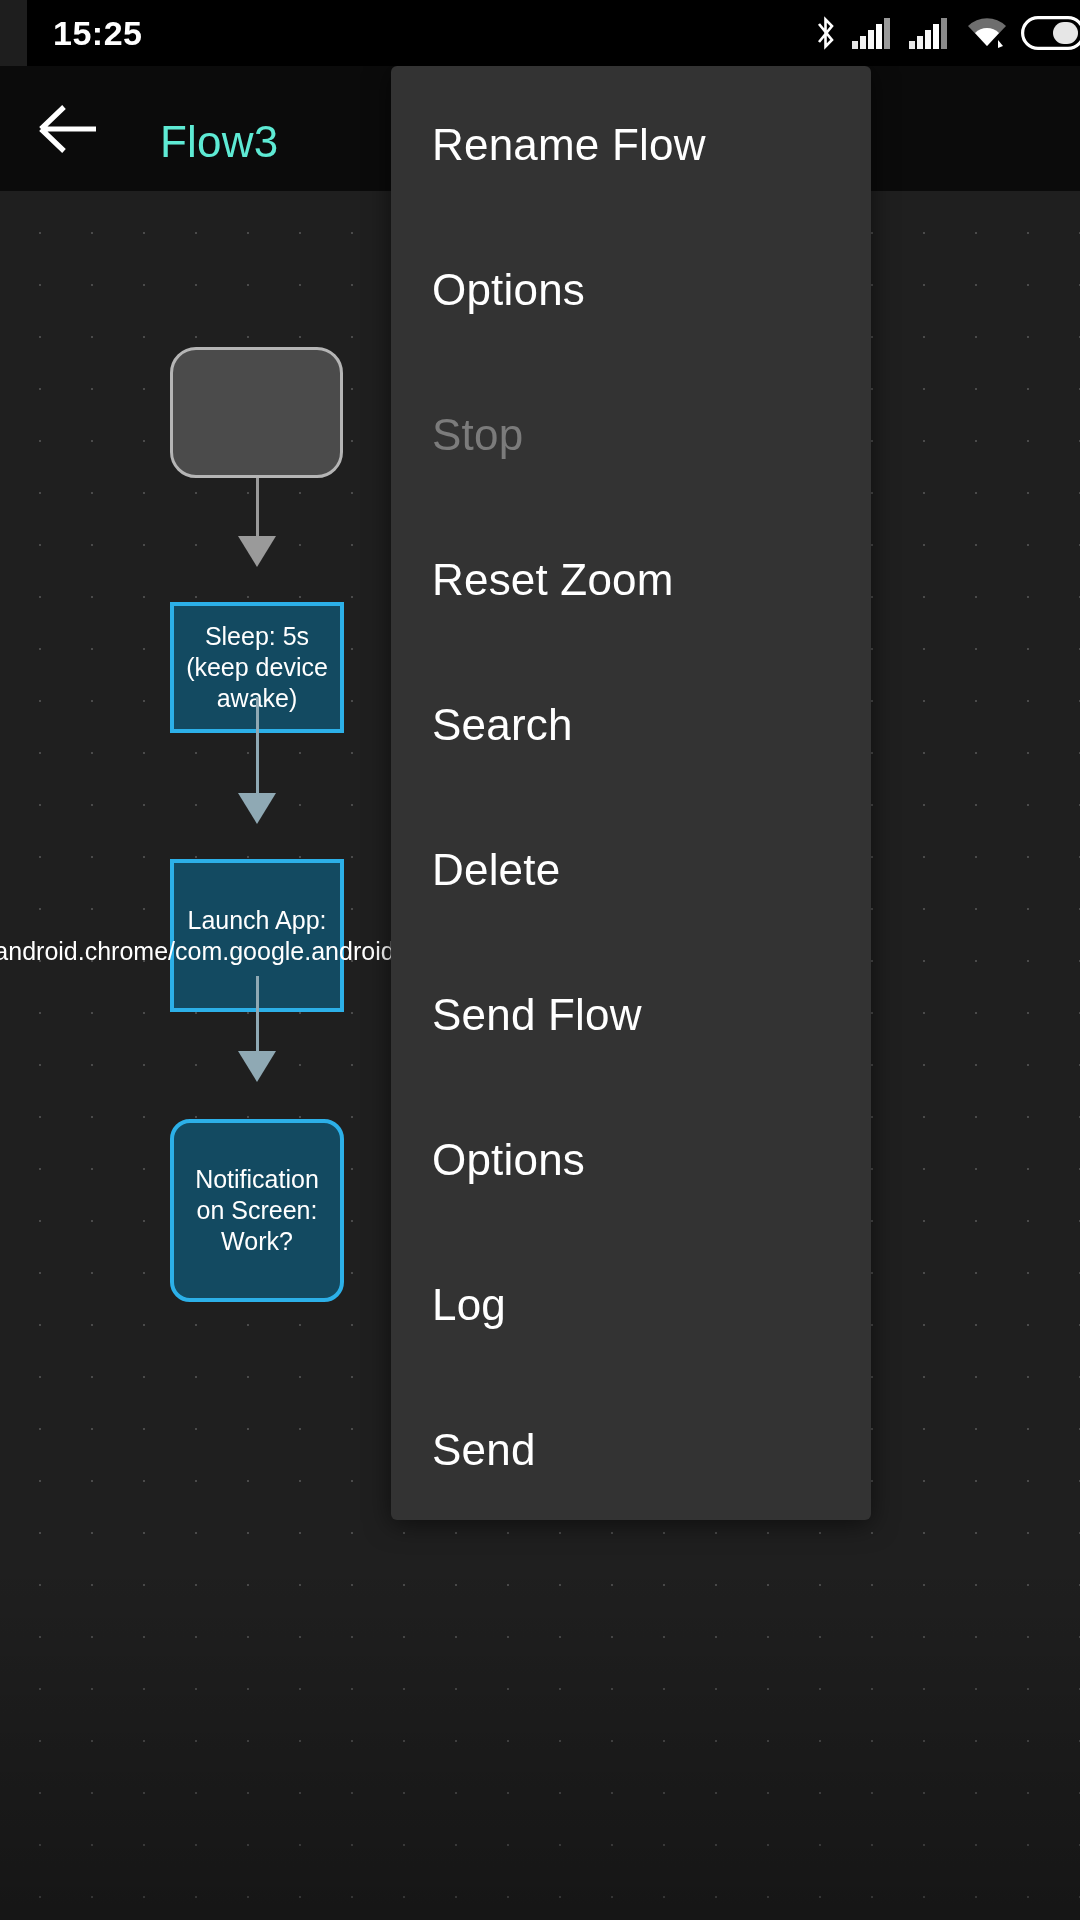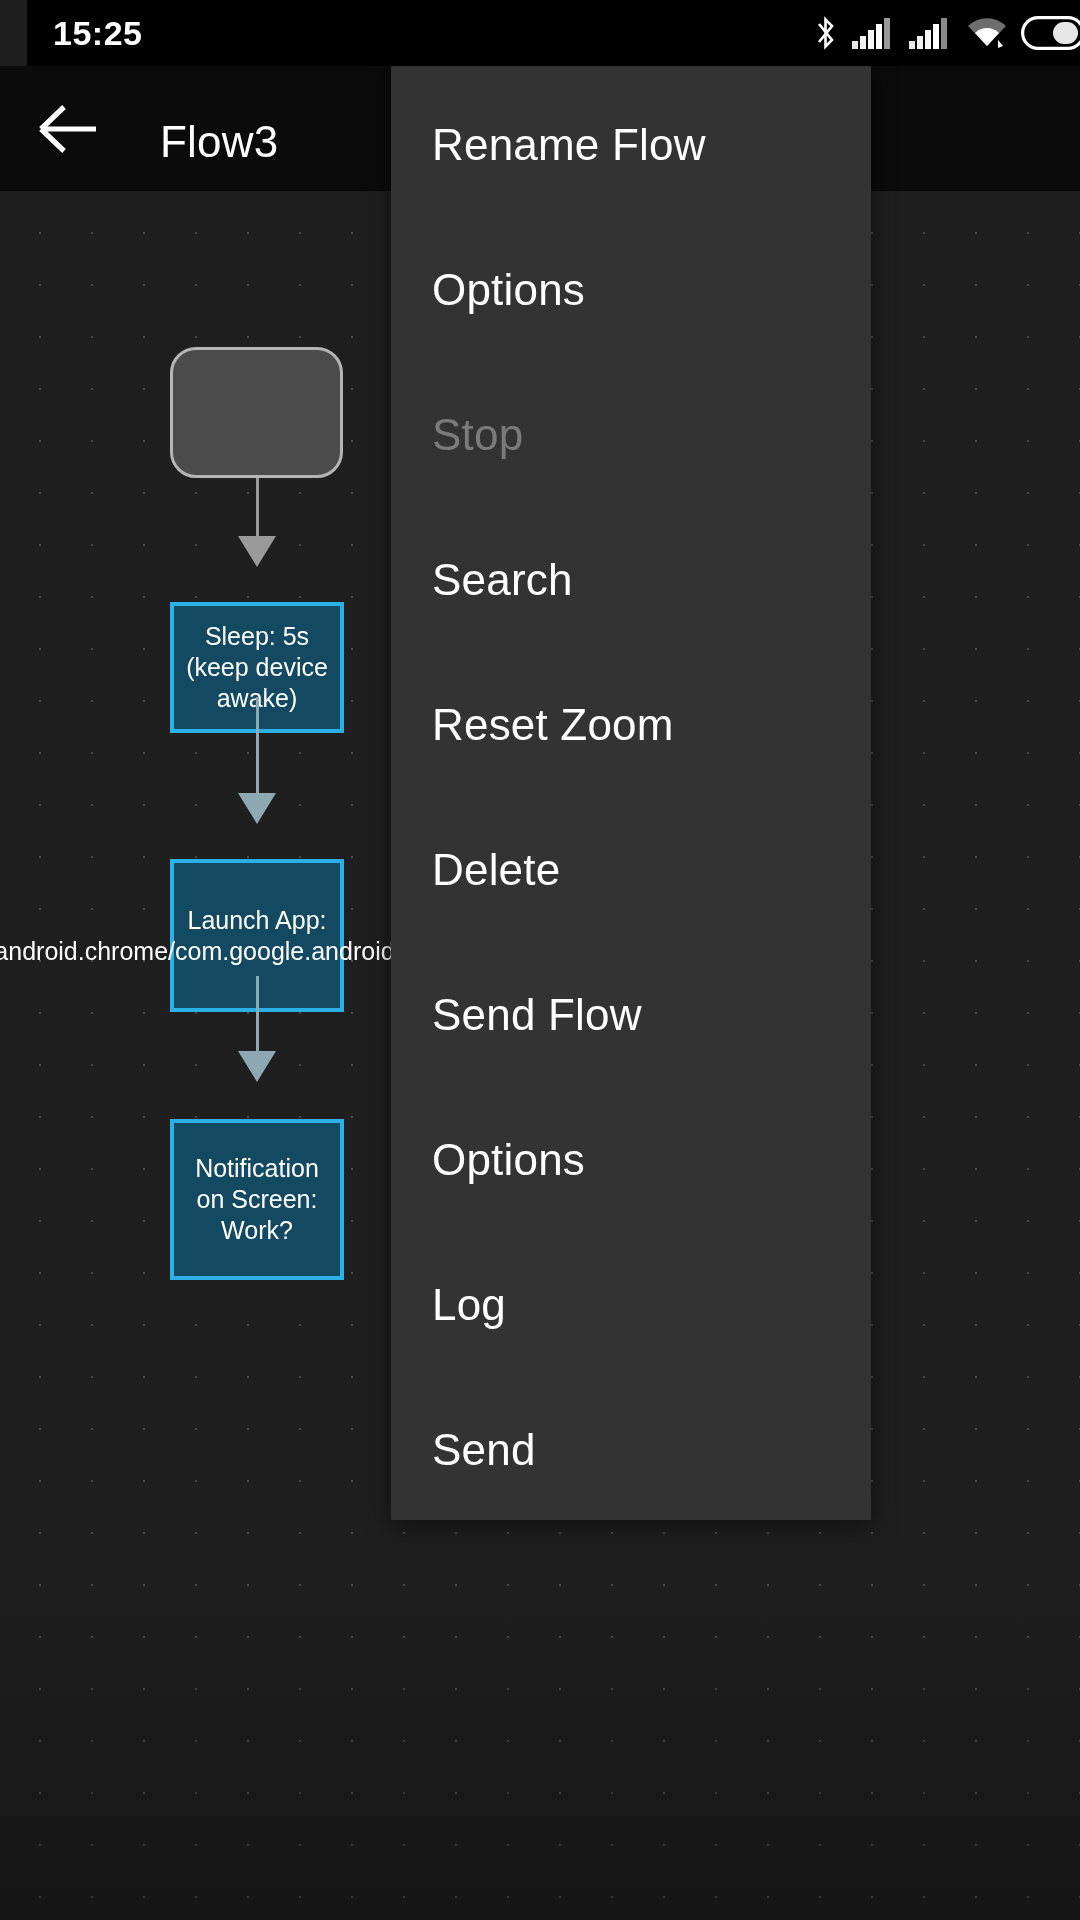--- a/index.html
+++ b/index.html
@@ -25,21 +25,21 @@
   
   #app-bar {
     position:absolute; left:0; top:66px; width:1080px; height:125px;
     background:#0b0b0b; display:flex; align-items:center; z-index:4;
   }
   #back-button {
     width:96px; height:96px; margin-left:22px;
     display:flex; align-items:center; justify-content:center;
   }
   #app-title {
-    color:#ffffff; font-size:44px; margin-left:42px; font-weight:400;
+    color:#5eead4; font-size:44px; margin-left:42px; font-weight:400;
     letter-spacing:0.2px;
     margin-top:26px;
   }
 
   
   #canvas {
     position:absolute; left:0; top:191px; width:1080px; height:1729px;
     background-color:#1f1f1f;
     background-image:radial-gradient(circle, #4a4a4a 1.3px, transparent 1.4px);
     background-size:52px 52px;
@@ -64,39 +64,39 @@
   }
   #node-start {
     left:170px; top:156px; width:173px; height:131px;
     background:#4b4b4b; border:3px solid #b5b5b5; border-radius:26px;
   }
   .node-action {
     background:#134a61; border:4px solid #2cb0e8;margin-top:36px;
   }
   #node-sleep     { left:170px; top:375px;  width:174px; height:131px; }
   #node-launch    { left:170px; top:632px;  width:174px; height:153px; }
-  #node-notify    { left:170px; top:892px;  width:174px; height:161px; }
+  #node-notify    { left:170px; top:892px;  width:174px; height:183px;border-radius:20px; }
 
   
   .connector { position:absolute; }
   .conn-line { position:absolute; width:3px; background:#9a9a9a; }
   .conn-head {
     position:absolute; width:0; height:0;
     border-left:19px solid transparent;
     border-right:19px solid transparent;
     border-top:31px solid #9a9a9a;
   }
   .conn-blue .conn-line { background:#8fa9b4; }
   .conn-blue .conn-head { border-top-color:#8fa9b4; }
 
   
   #overflow-menu {
     position:absolute; left:391px; top:66px; width:480px; height:1454px;
     background:#333333;
-    border-radius:1px;
+    border-radius:6px;
     box-shadow:0 4px 26px rgba(0,0,0,0.55);
     z-index:10;
     padding-top:6px;
   }
   .menu-item {
     height:145px; display:flex; align-items:center;
     padding-left:41px;
     color:#ffffff; font-size:44px; font-weight:400; letter-spacing:0.2px;
   }
   .menu-item.disabled { color:#7b7b7b;align-items:center; }
@@ -192,26 +192,26 @@
     <div class="menu-item">
       <span>Rename Flow</span>
     </div>
     <div class="menu-item">
       <span>Options</span>
     </div>
     <div class="menu-item disabled">
       <span>Stop</span>
     </div>
     <div class="menu-item">
+      <span>Reset Zoom</span>
+    </div>
+    <div class="menu-item">
       <span>Search</span>
     </div>
     <div class="menu-item">
-      <span>Reset Zoom</span>
-    </div>
-    <div class="menu-item">
       <span>Delete</span>
     </div>
     <div class="menu-item">
       <span>Send Flow</span>
     </div>
     <div class="menu-item">
       <span>Options</span>
     </div>
     <div class="menu-item">
       <span>Log</span>

